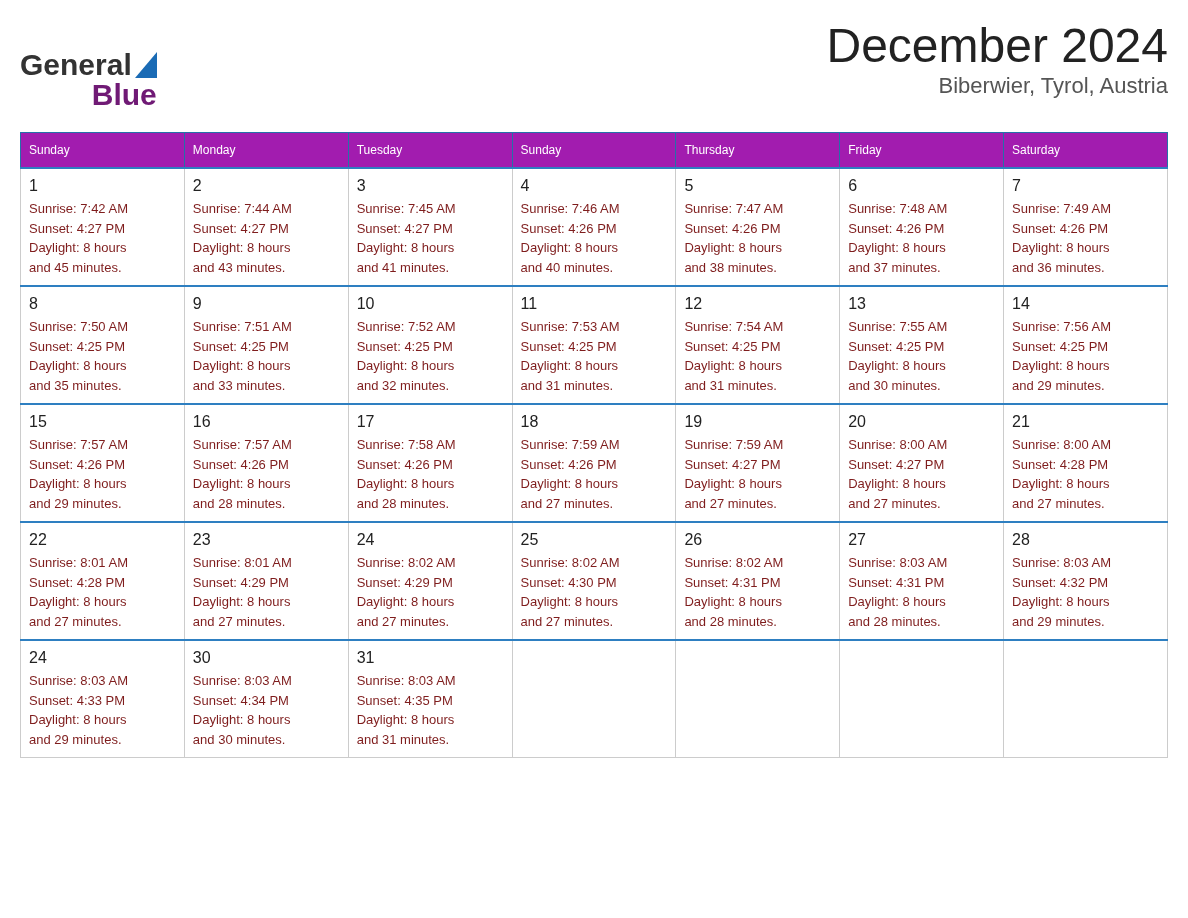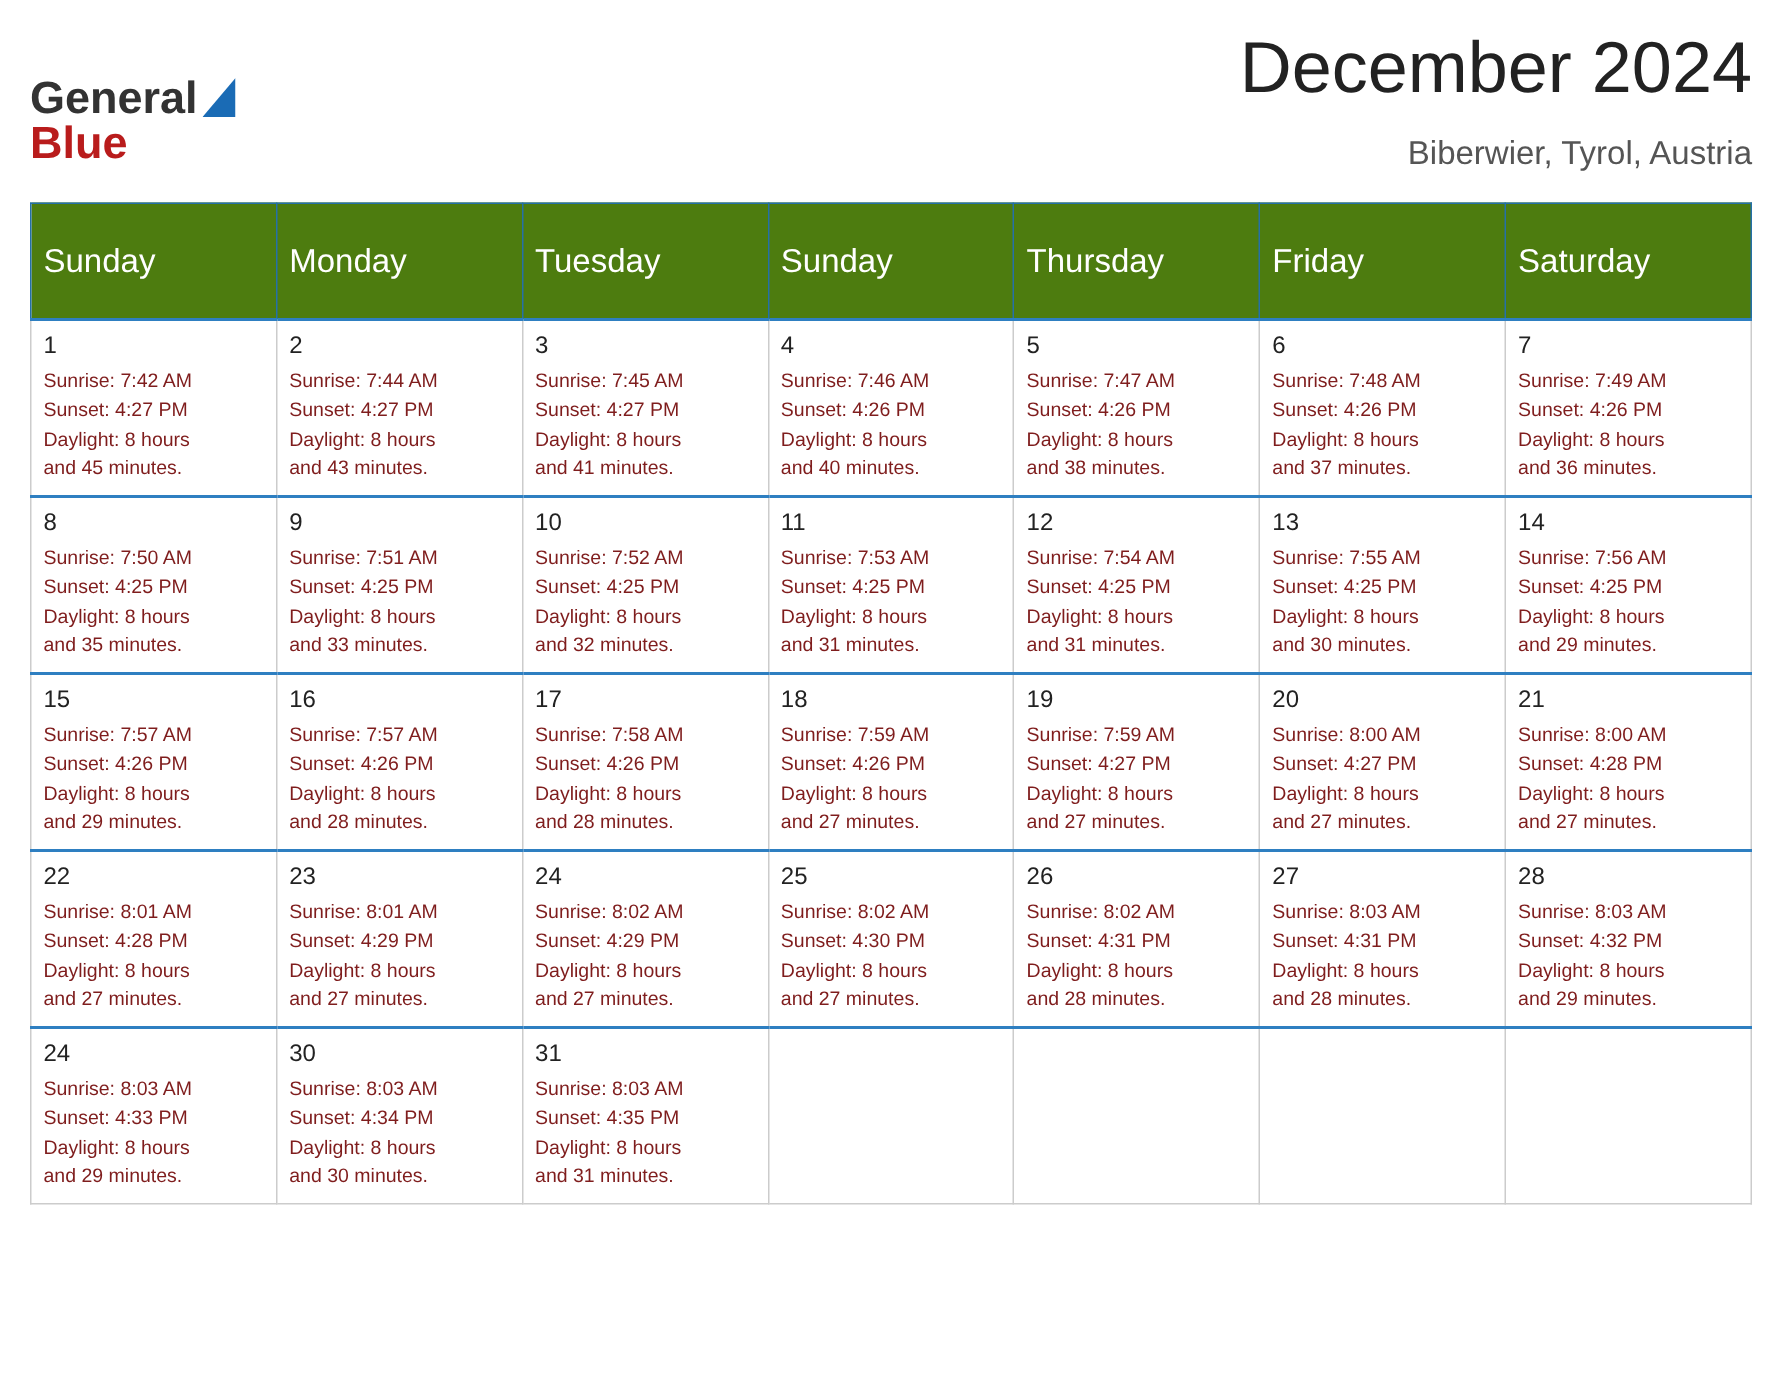--- a/index.html
+++ b/index.html
@@ -41,34 +41,34 @@
     .month-title {
       font-size: 48px;
       font-weight: normal;
       color: #222;
       line-height: 1.1;
     }
 
     .location-title {
       font-size: 22px;
       color: #555;
-      margin-top: 16px;
+      margin-top: 0;
     }
 
     .calendar-table {
       width: 100%;
       border-collapse: collapse;
       border: 1px solid #aaa;
     }
 
     .calendar-table th {
-      background-color: #4d7c0f;
+      background-color: #a21caf;
       color: #fff;
-      padding: 25px 8px;
-      font-size: 22px;
+      padding: 10px 8px;
+      font-size: 12px;
       font-weight: normal;
       text-align: left;
       border: 1px solid #2570a8;
     }
 
     .calendar-table td {
       vertical-align: top;
       padding: 8px;
       border: 1px solid #ccc;
       width: calc(100% / 7);
@@ -106,21 +106,21 @@
   <div class="logo">
     <div class="logo-stack">
       <div class="logo-top">
         <span style="font-size:30px;font-weight:bold;color:#333;font-family:Arial,sans-serif;">General</span>
         <span style="display:inline-block;margin-left:3px;margin-top:4px;">
           <svg width="22" height="26" viewBox="0 0 22 26">
             <polygon points="0,26 22,26 22,0" fill="#1a6bb5"></polygon>
           </svg>
         </span>
       </div>
-      <span style="font-size:30px;font-weight:bold;color:#b91c1c;font-family:Arial,sans-serif;margin-top:-4px;">Blue</span>
+      <span style="font-size:30px;font-weight:bold;color:#701a75;font-family:Arial,sans-serif;margin-top:-4px;text-align:right;">Blue</span>
     </div>
   </div>
 
   <div class="title-area">
     <div class="month-title">December 2024</div>
     <div class="location-title">Biberwier, Tyrol, Austria</div>
   </div>
 </div>
 
 <table class="calendar-table">

